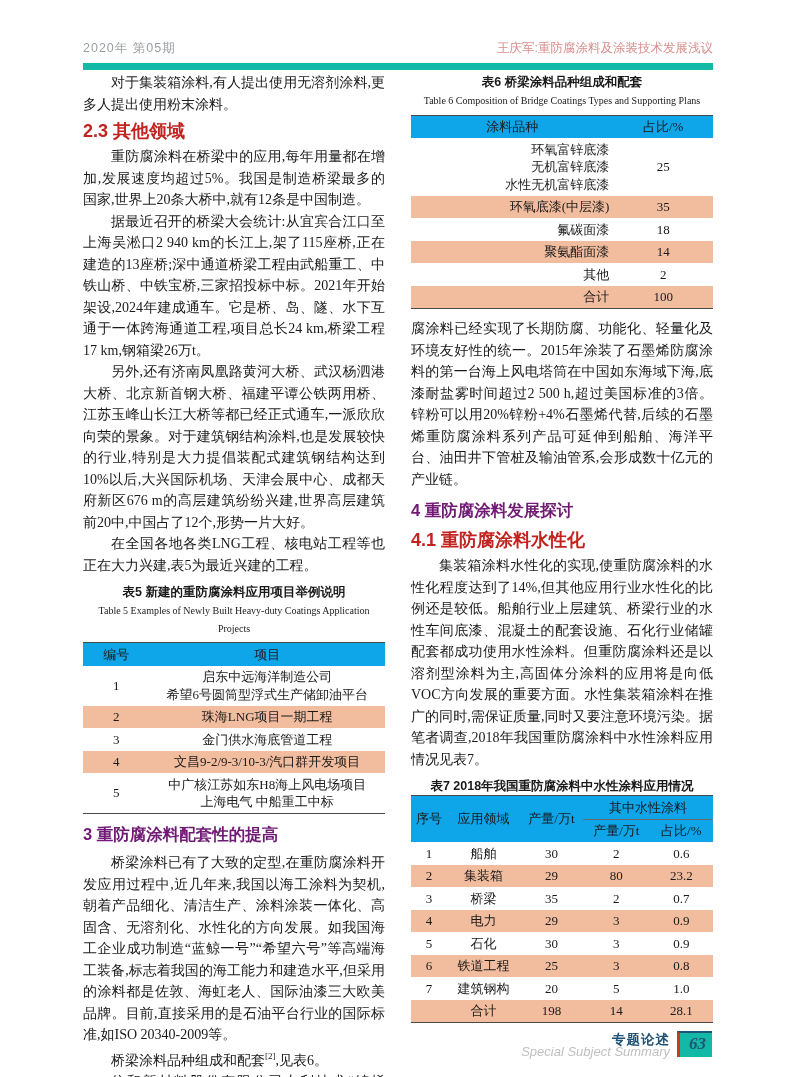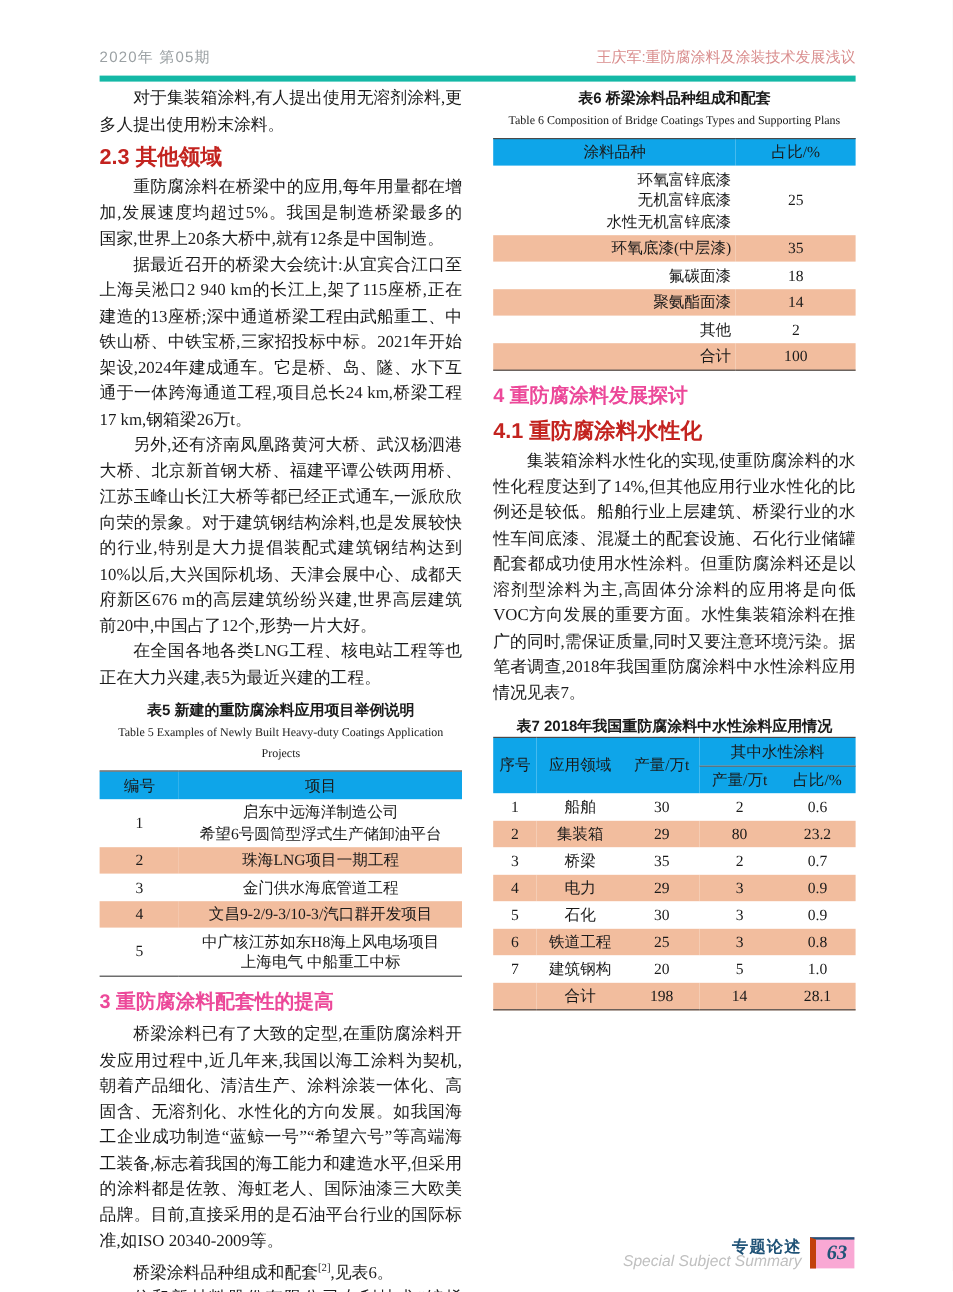--- a/index.html
+++ b/index.html
@@ -6,39 +6,39 @@
   html,body { background:#f2f2f2; }
   .page {
     position:relative; width:794px; height:1077px; margin:0 auto;
     background:#ffffff; overflow:hidden;
     font-family:"Liberation Serif","DejaVu Serif",serif; color:#1a1a1a;
   }
   
   .hdr {
     position:absolute; top:40px; left:83px; width:630px;
     display:flex; justify-content:space-between; align-items:flex-end;
-    padding-bottom:6px; border-bottom:5px solid #14b8a6;
+    padding-bottom:6px; border-bottom:7px solid #14b8a6;
     font-family:"Liberation Sans","DejaVu Sans",sans-serif;
   }
   .hdr .issue { font-size:12.5px; color:#9aa0a3; letter-spacing:1px; }
   .hdr .running { font-size:12.5px; color:#d98d8d; }
   
   .content {
     position:absolute; top:72px; left:83px; width:630px;
     display:flex; gap:26px;
   }
   .col { width:302px; }
   .p {
     font-size:14px; line-height:21.5px; text-align:justify;
     text-indent:2em; margin:0;
   }
   .p.noindent { text-indent:0; }
   .p sup { font-size:9px; }
   .h-main {
-    color:#ec4899; font-weight:bold; font-size:16.5px;
+    color:#701a75; font-weight:bold; font-size:16.5px;
     margin:10px 0 6px; font-family:"Liberation Sans","DejaVu Sans",sans-serif;
   }
   .h-sub {
     color:#c3231f; font-weight:bold; font-size:18px;
     margin:4px 0 3px; font-family:"Liberation Sans","DejaVu Sans",sans-serif;
   }
   
   .tblock { margin:8px 0 9px; }
   .cap-zh {
     text-align:center; font-weight:bold; font-size:12.5px; line-height:17px;
@@ -56,35 +56,35 @@
     padding:2.5px 4px; line-height:17.5px; text-align:center;
     vertical-align:middle; font-weight:normal; white-space:pre-line;
   }
   thead th { background:#0ea5e9; }
   tbody tr:nth-child(even) td { background:#f2bd9e; }
   .t6 td:first-child { text-align:right; padding-left:16px; }
   .t7 .group { border-bottom:1px solid #6b6b6b; }
   
   .ftr {
     position:absolute; right:82px; bottom:20px;
-    display:flex; 
+    display:flex; align-items:center;
   }
   .ftr .labels { text-align:right; margin-right:7px; }
   .ftr .zh {
     color:#205377; font-weight:bold; font-size:13.5px; line-height:15px;
     font-family:"Liberation Sans","DejaVu Sans",sans-serif; letter-spacing:1px;
   }
   .ftr .en {
     color:#c0c0c0; font-size:13px; line-height:10px;
     font-family:"Liberation Sans","DejaVu Sans",sans-serif;
     font-style:italic;
   }
   .pagebox {
-    border-top:2px solid #205377; border-left:5px solid #c2410c;
-    padding:1px 6px 3px 9px; background:#f9a8d4;
+    border-top:2px solid #205377; border-left:3px solid #c2410c;
+    padding:1px 6px 3px 9px; background:#14b8a6;
   }
   .pagebox .num {
     color:#205377; font-size:17px; font-style:italic; font-weight:bold;
     font-family:"Liberation Serif","DejaVu Serif",serif;
   }
 </style>
 </head>
 <body>
 
 <div class="page">
@@ -191,20 +191,21 @@
                 <td>2</td>
               </tr>
               <tr>
                 <td>合计</td>
                 <td>100</td>
               </tr>
             </tbody>
         </table>
       </div>
 
+      <p class="p noindent">腐涂料已经实现了长期防腐、功能化、轻量化及环境友好性的统一。2015年涂装了石墨烯防腐涂料的第一台海上风电塔筒在中国如东海域下海,底漆耐盐雾时间超过2 500 h,超过美国标准的3倍。锌粉可以用20%锌粉+4%石墨烯代替,后续的石墨烯重防腐涂料系列产品可延伸到船舶、海洋平台、油田井下管桩及输油管系,会形成数十亿元的产业链。</p>
       <div class="h-main">4  重防腐涂料发展探讨</div>
       <div class="h-sub">4.1  重防腐涂料水性化</div>
       <p class="p">集装箱涂料水性化的实现,使重防腐涂料的水性化程度达到了14%,但其他应用行业水性化的比例还是较低。船舶行业上层建筑、桥梁行业的水性车间底漆、混凝土的配套设施、石化行业储罐配套都成功使用水性涂料。但重防腐涂料还是以溶剂型涂料为主,高固体分涂料的应用将是向低VOC方向发展的重要方面。水性集装箱涂料在推广的同时,需保证质量,同时又要注意环境污染。据笔者调查,2018年我国重防腐涂料中水性涂料应用情况见表7。</p>
 
       <div class="tblock">
         <div class="cap-zh">表7  2018年我国重防腐涂料中水性涂料应用情况</div>
         <table class="t7">
           <colgroup>
               <col style="width:12%">
               <col style="width:24%">

